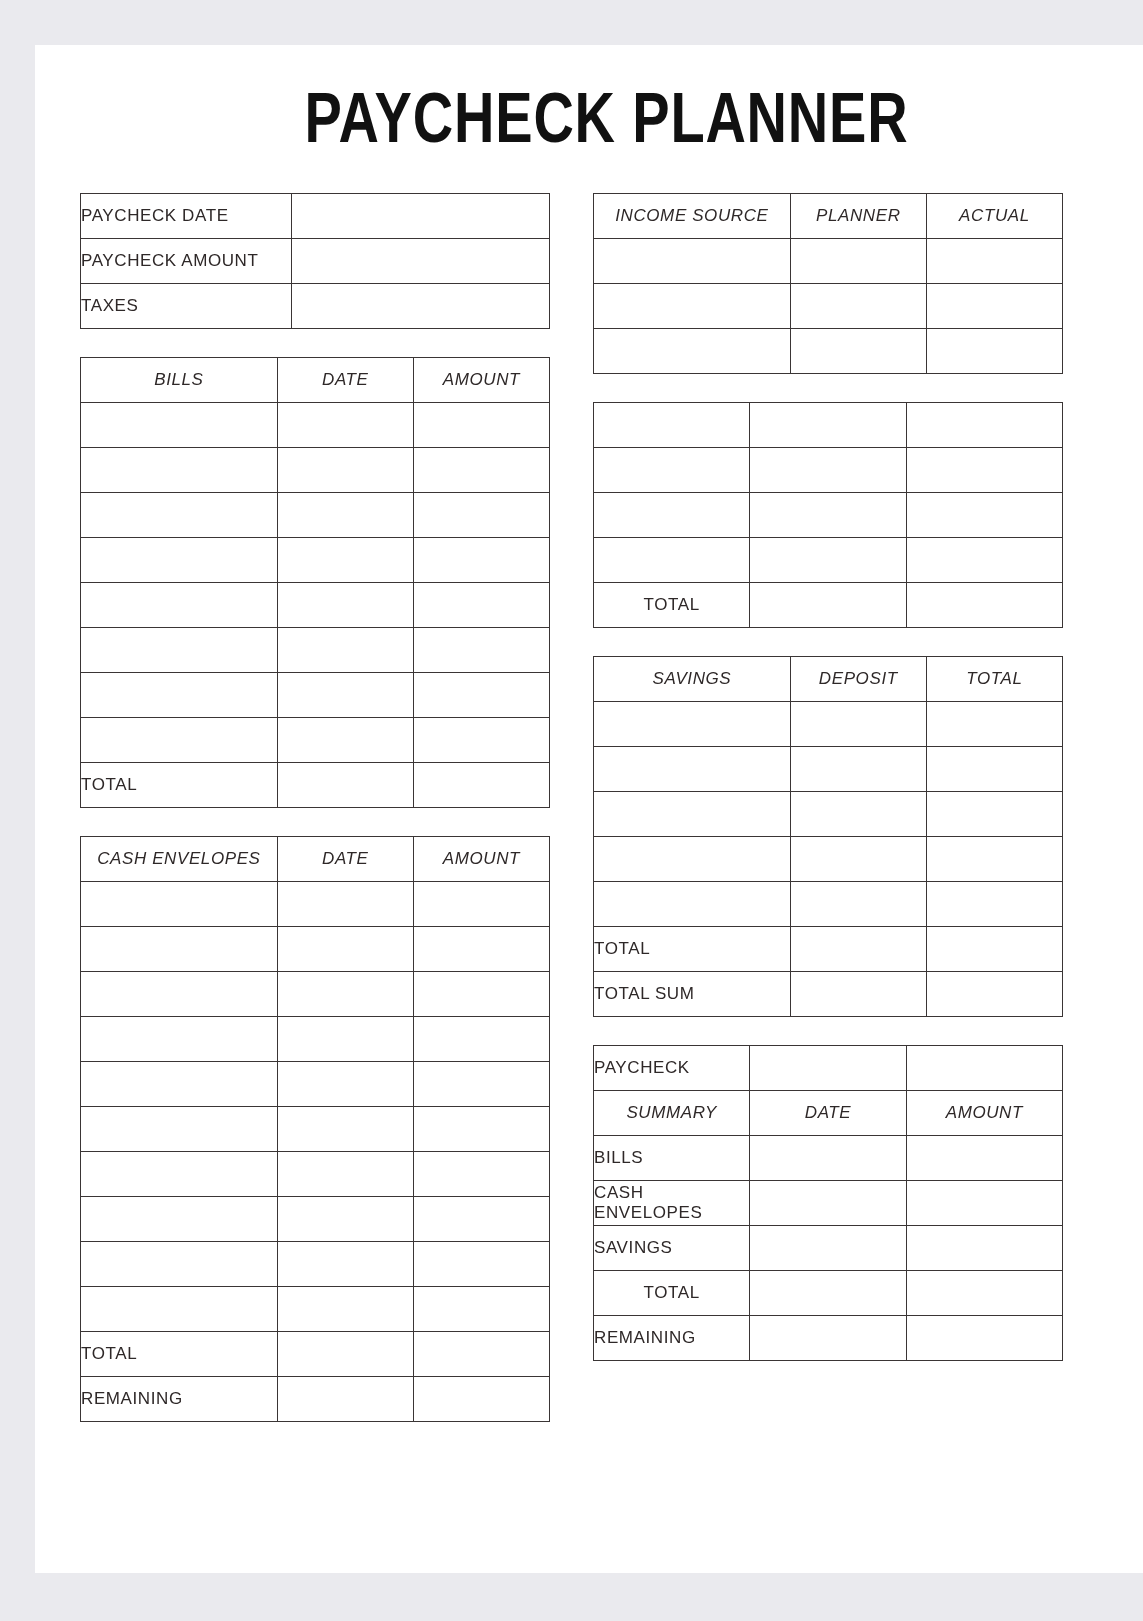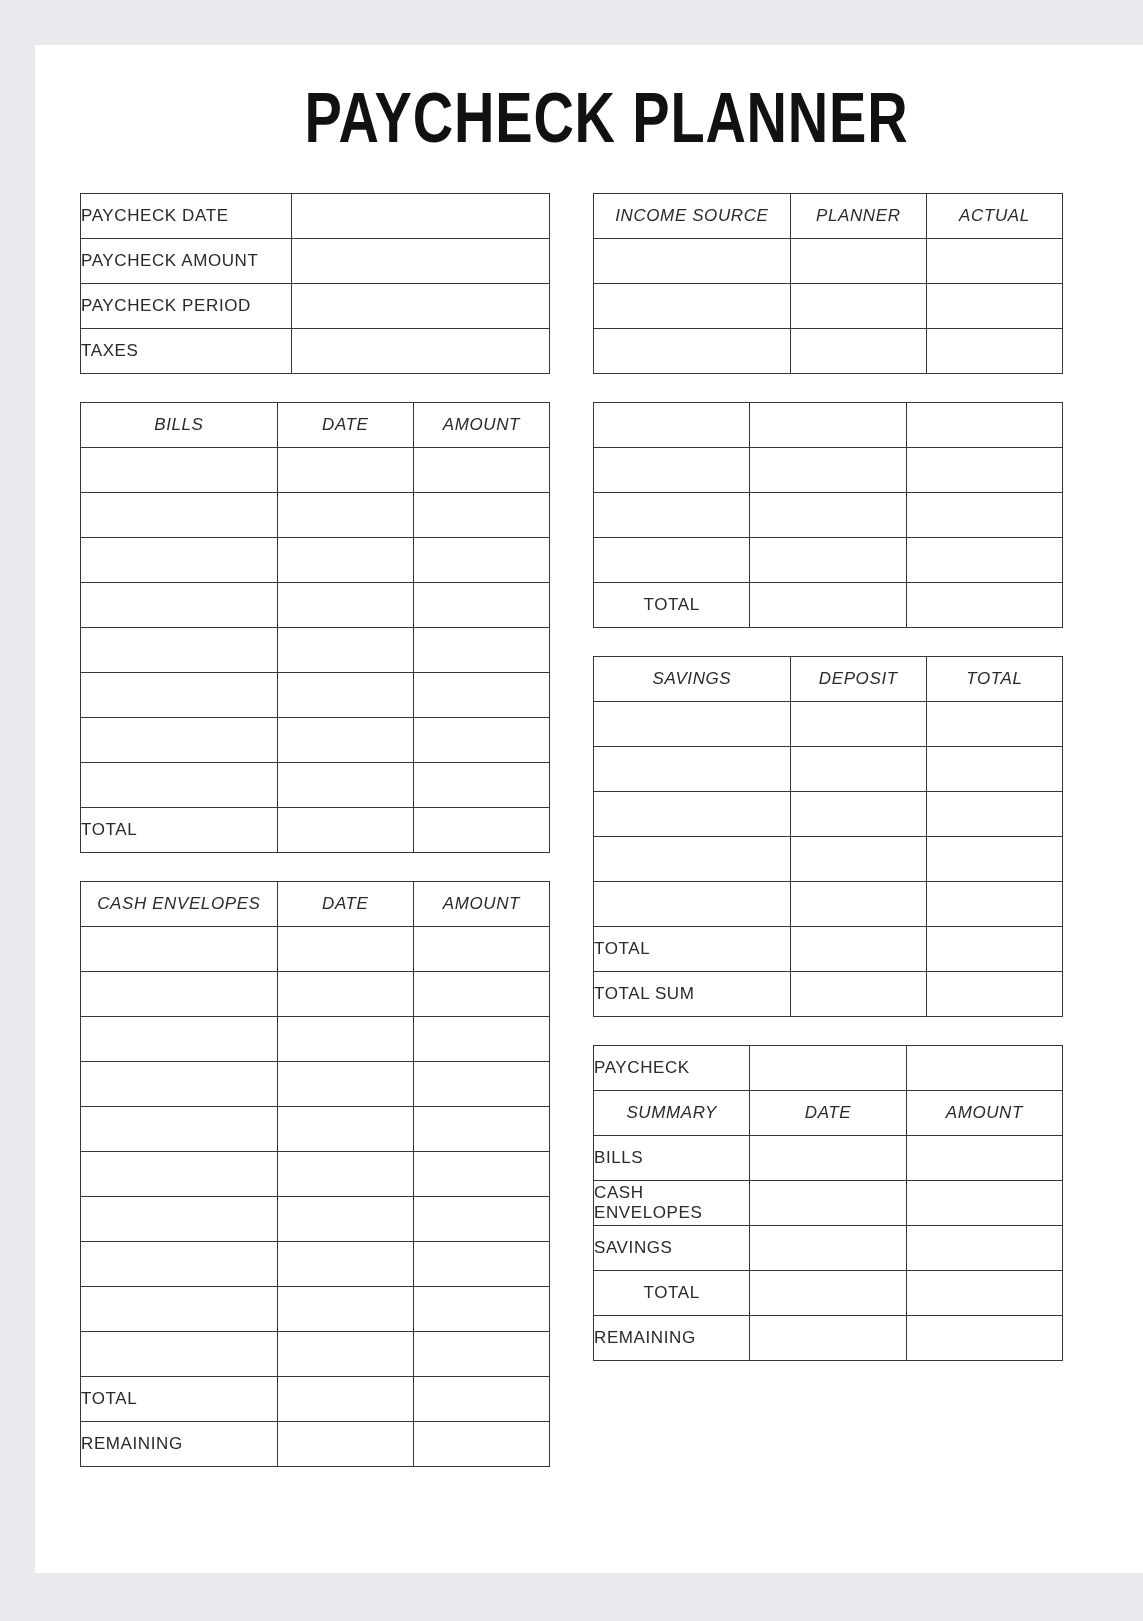--- a/index.html
+++ b/index.html
@@ -118,24 +118,20 @@
         <tbody>
           <tr>
             <td class="pink lbl-left w-paylbl">PAYCHECK DATE</td>
             <td class="w-payval"></td>
           </tr>
           <tr>
             <td class="pink lbl-left w-paylbl">PAYCHECK AMOUNT</td>
             <td class="w-payval"></td>
           </tr>
           <tr>
-            <td class="pink lbl-left w-paylbl">PAYCHECK PERIOD</td>
-            <td class="w-payval"></td>
-          </tr>
-          <tr>
             <td class="pink lbl-left w-paylbl">TAXES</td>
             <td class="w-payval"></td>
           </tr>
         </tbody>
       </table>
 
       <table class="sheet">
         <tbody>
           <tr>
             <td class="head w-lbl">BILLS</td>

